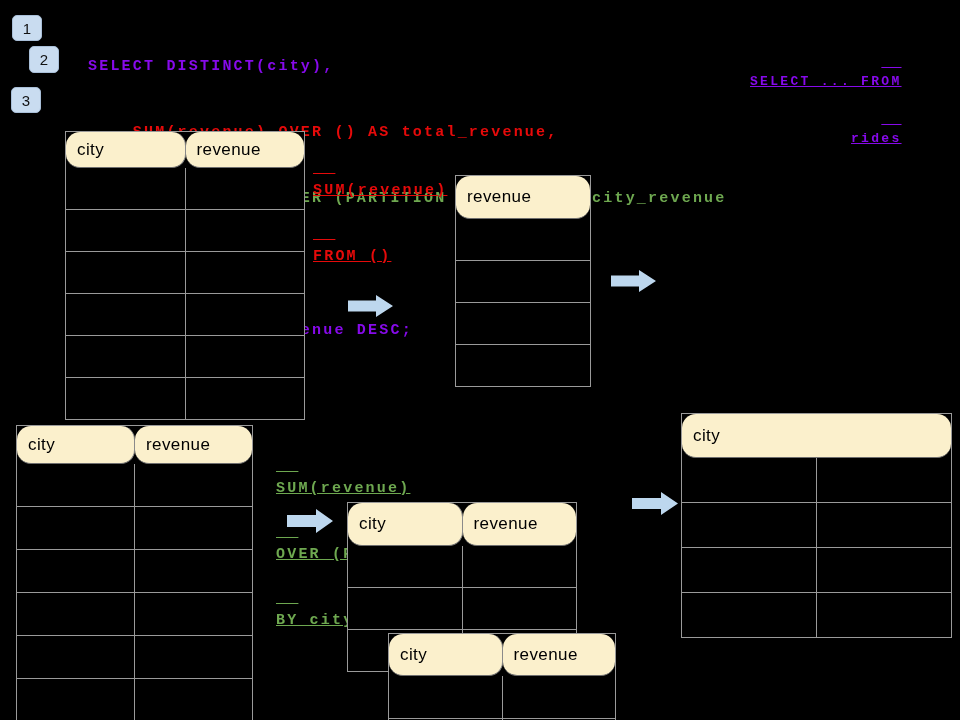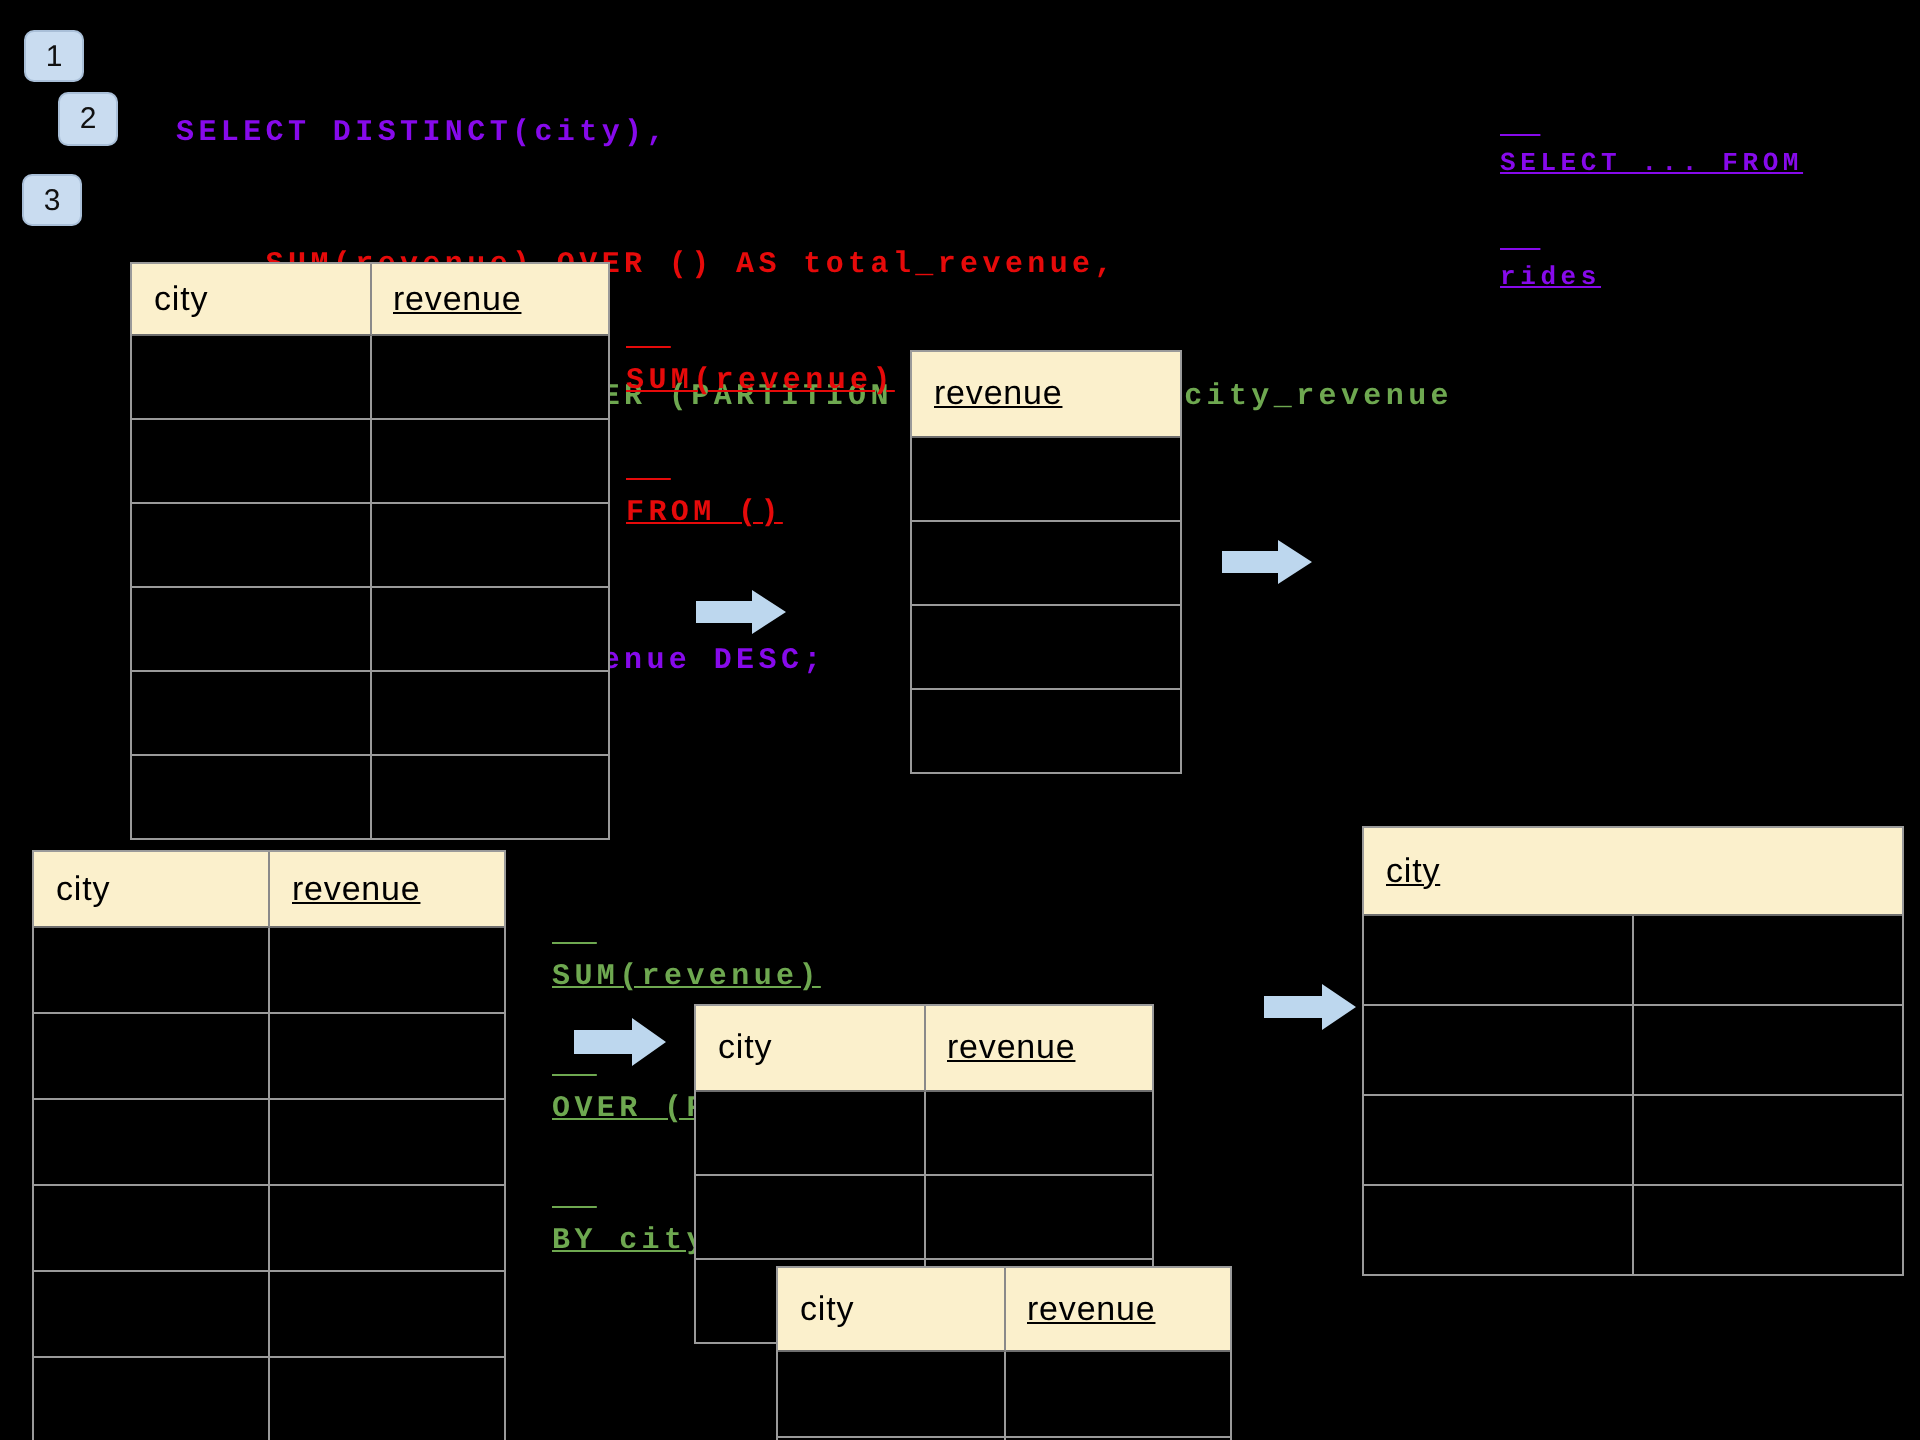--- a/index.html
+++ b/index.html
@@ -46,22 +46,23 @@
     flex:1;
     background:#FBF0CC;
     color:#000;
     font-size:17px;
     letter-spacing:0.4px;
     display:flex;align-items:center;
     padding-left:11px;
     box-sizing:border-box;
     border-right:1px solid #8a8a8a;
     border-bottom:1px solid #6e6e6e;
-  }
-  .hcell:last-child{border-right:none;text-decoration:underline;}
+    border-radius:14px;
+  }
+  .hcell:last-child{border-right:none;}
   .brow{display:flex;border-bottom:1px solid #9a9a9a;}
   .brow:last-child{border-bottom:none;}
   .bcell{flex:1;background:#000;border-right:1px solid #9a9a9a;box-sizing:border-box;}
   .bcell:last-child{border-right:none;}
   
   .tblA .brow{height:41px;} .tblA .hrow{height:36px;}
   .tblB .brow{height:41px;} .tblB .hrow{height:43px;}
   .tblC .brow{height:42px;} .tblC .hrow{height:38px;}
   .tblD .brow{height:41px;} .tblD .hrow{height:43px;}
   .tblE .brow{height:42px;} .tblE .hrow{height:42px;}
@@ -77,21 +78,21 @@
 <div class="badge" style="left:11px;top:87px;width:30px;height:26px;">3</div>
 
 <div class="code" style="left:88px;top:12px;">
   <div class="c-purple">SELECT DISTINCT(city),</div>
   <div class="c-red">    SUM(revenue) OVER () AS total_revenue,</div>
   <div class="c-green">    SUM(revenue) OVER (PARTITION BY city) as city_revenue</div>
   <div class="c-purple">  FROM rides</div>
   <div class="c-purple">  ORDER by city_revenue DESC;</div>
 </div>
 
-<div class="code small c-purple" style="left:750px;top:34px;">
+<div class="code small c-purple" style="left:750px;top:34px;text-align:right;">
   <div>SELECT ... FROM</div>
   <div>rides</div>
 </div>
 
 <div class="code c-red" style="left:313px;top:136px;">
   <div>SUM(revenue)</div>
   <div>FROM ()</div>
 </div>
 
 <div class="code c-green" style="left:276px;top:434px;">

